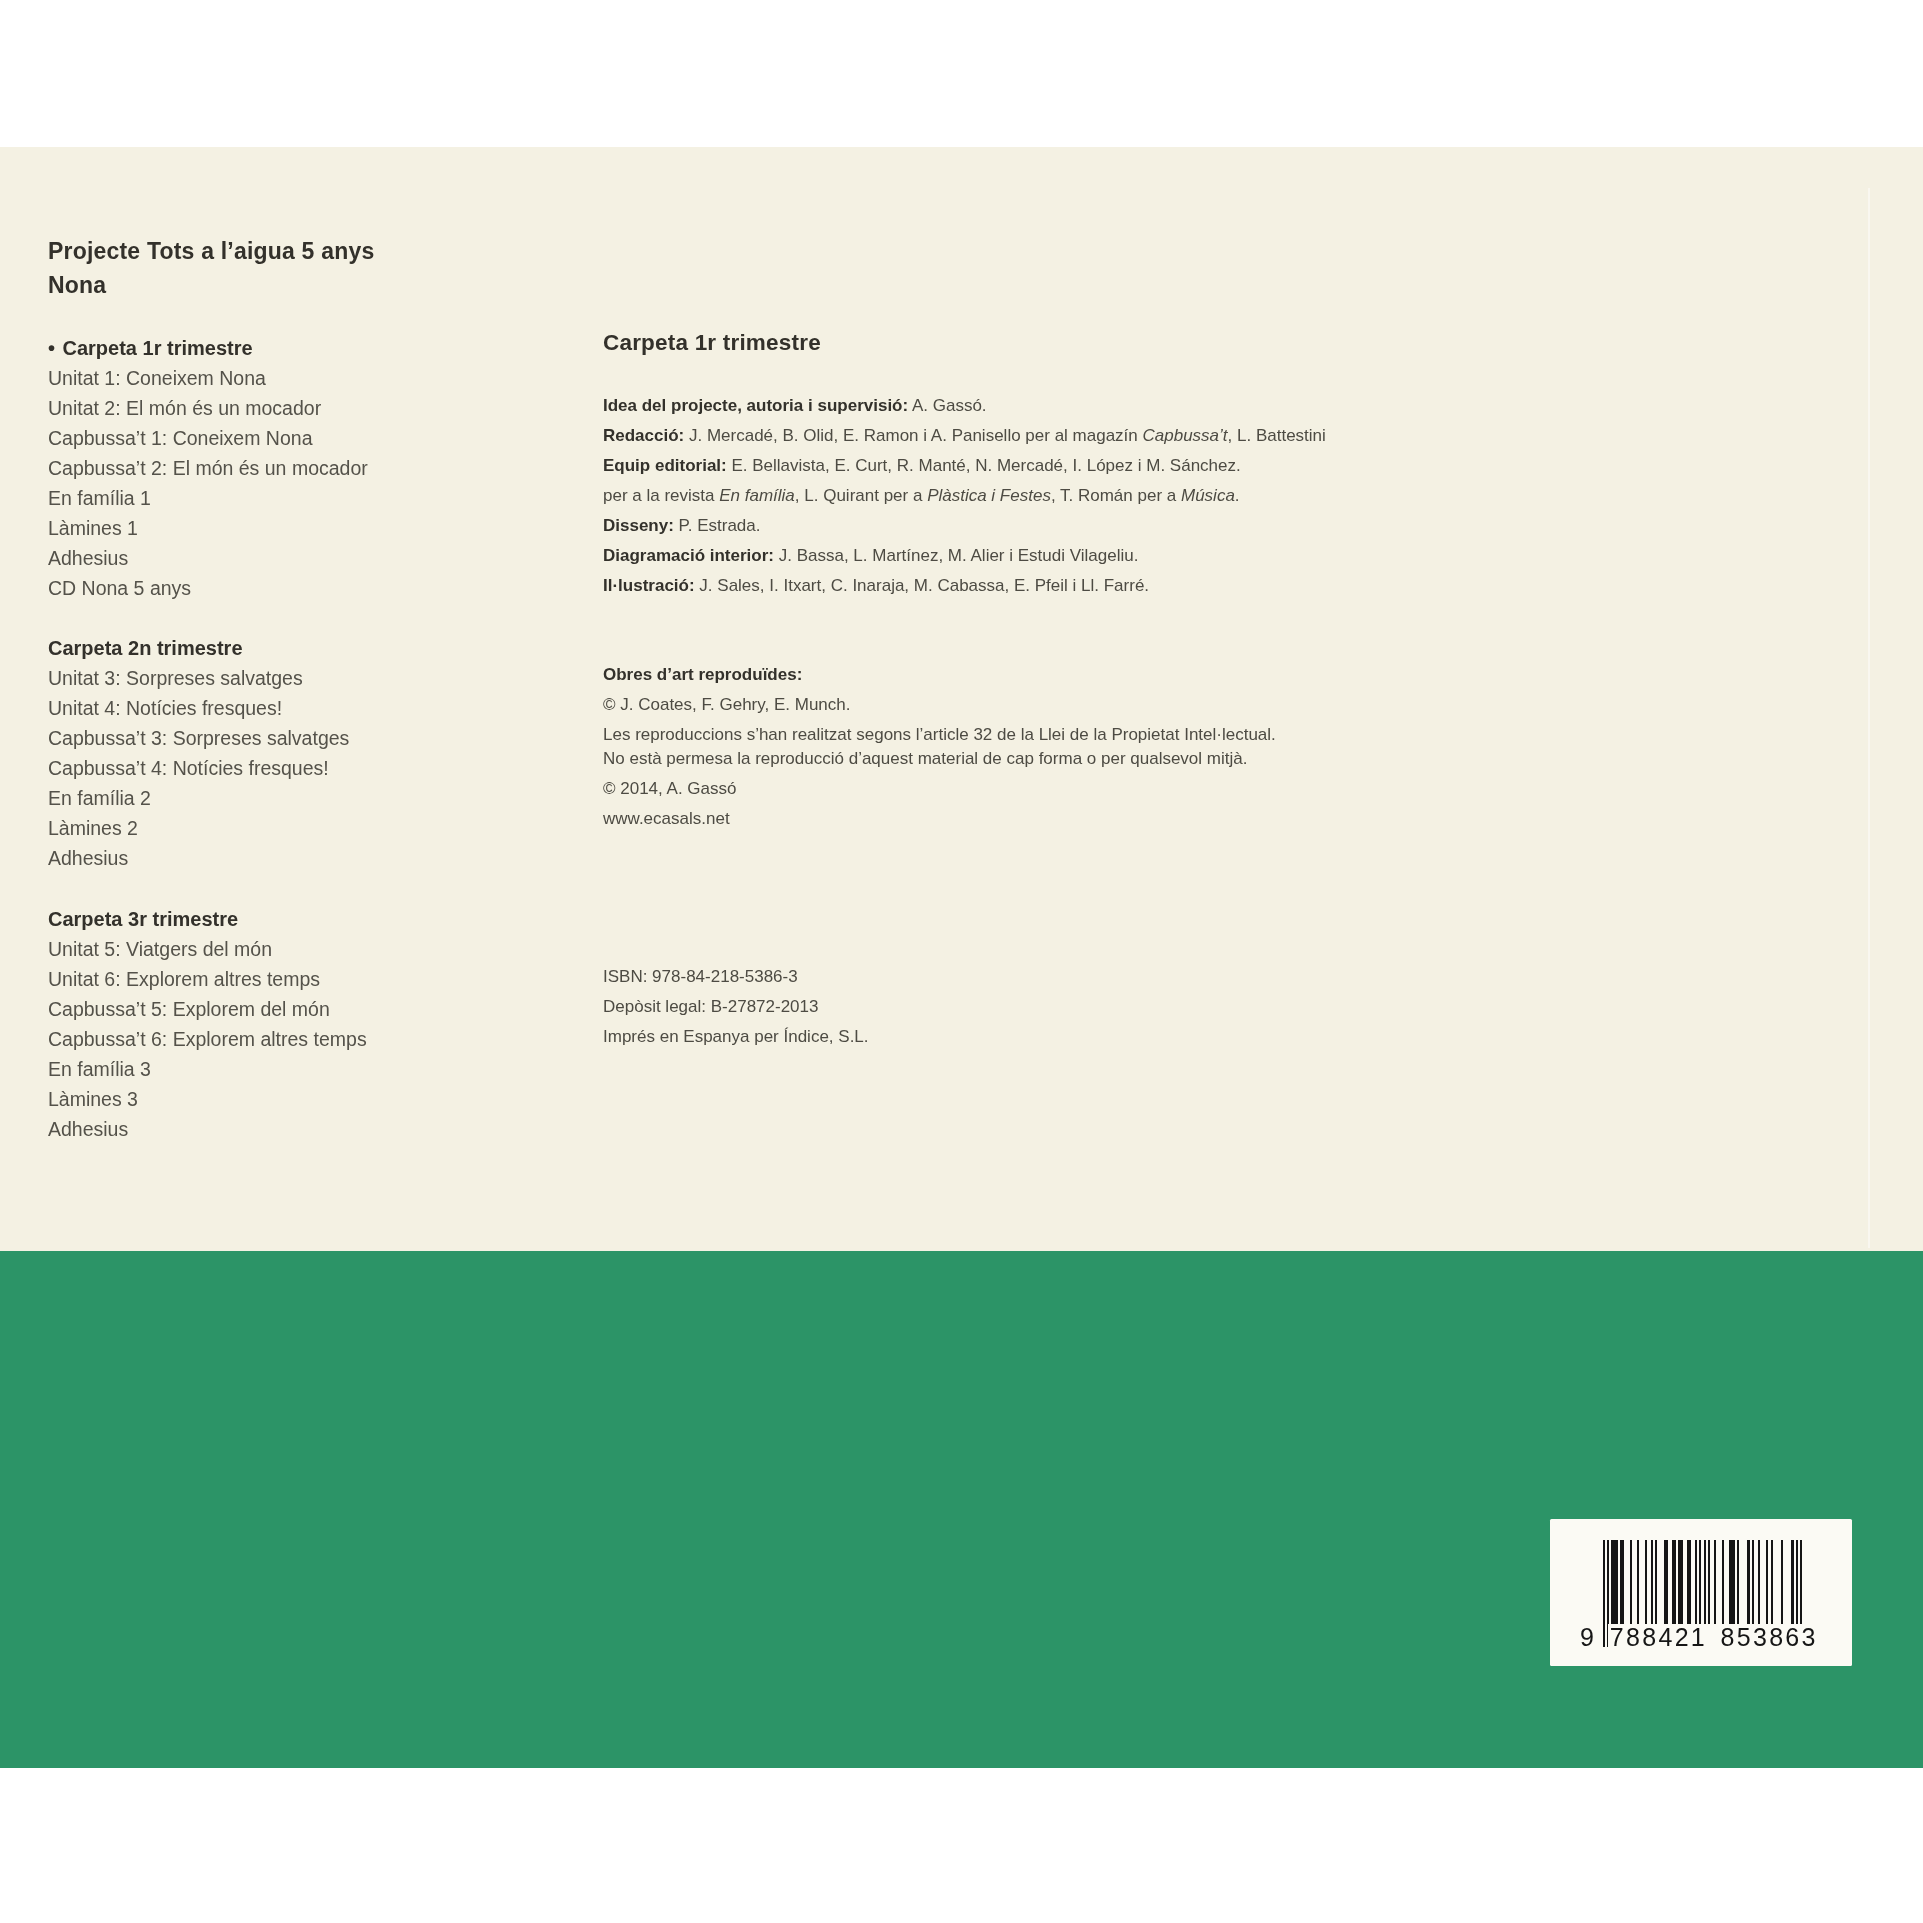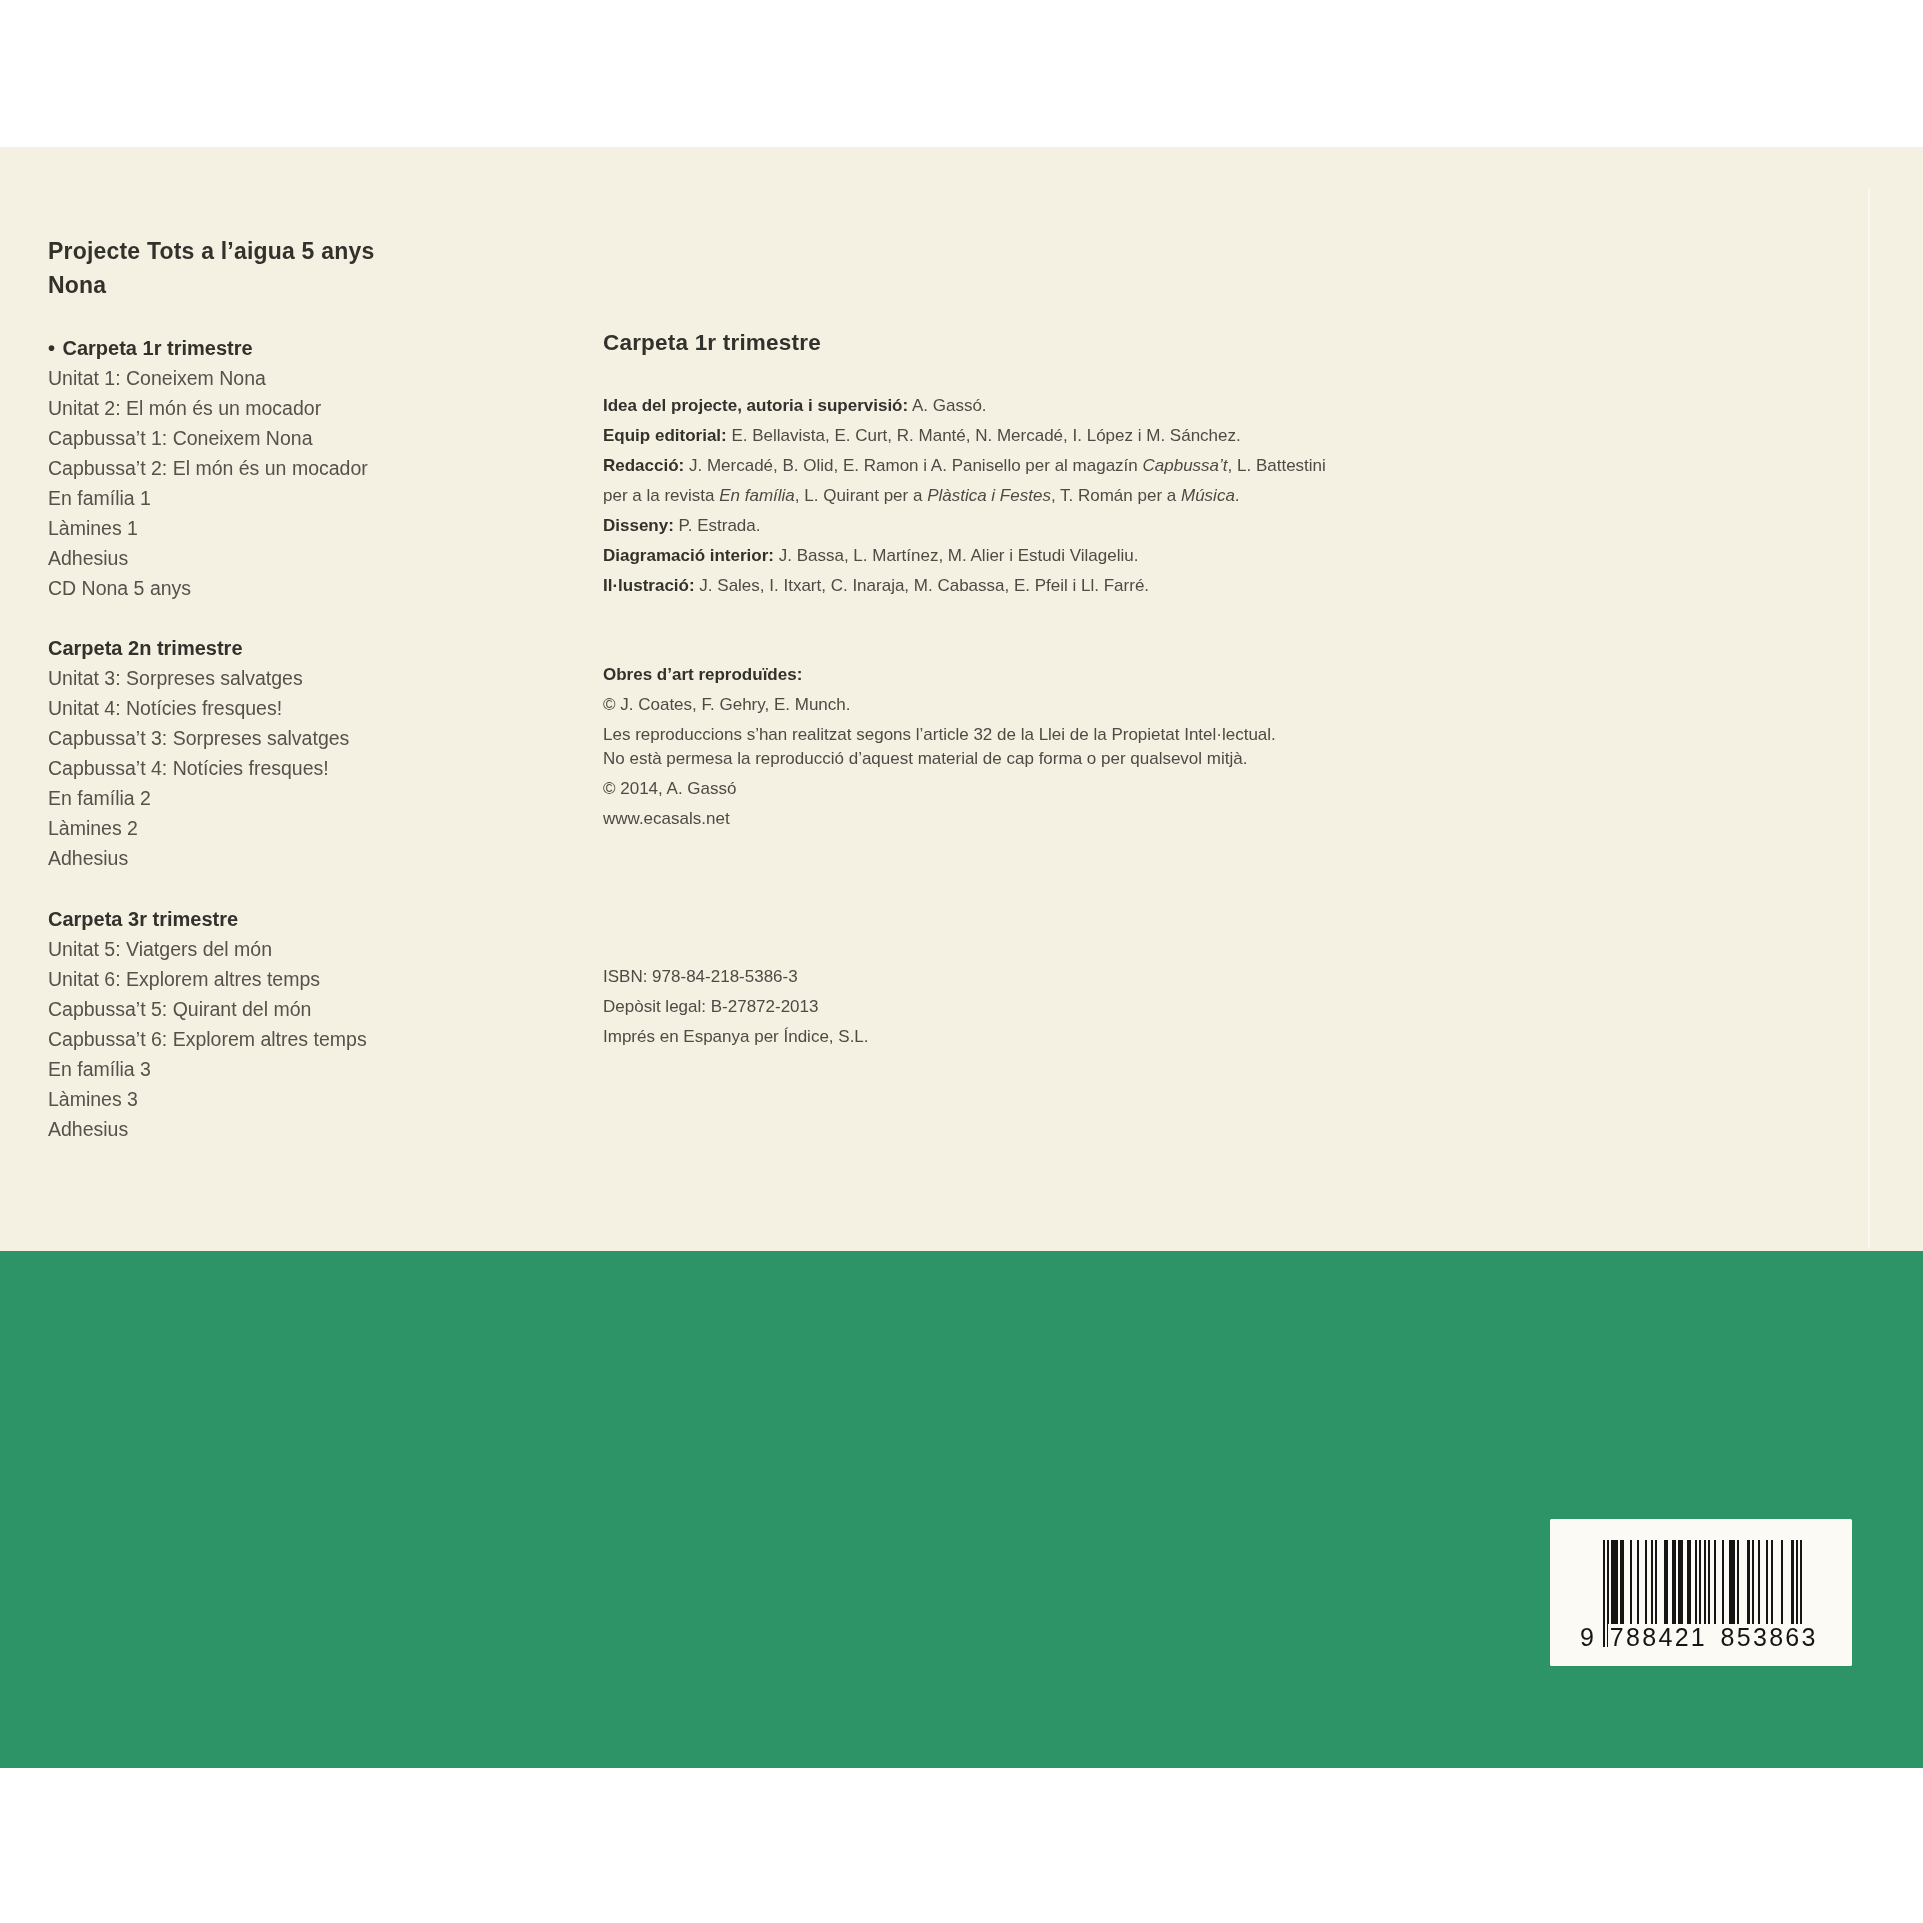--- a/index.html
+++ b/index.html
@@ -110,33 +110,33 @@
     <div>Capbussa’t 4: Notícies fresques!</div>
     <div>En família 2</div>
     <div>Làmines 2</div>
     <div>Adhesius</div>
   </div>
 
   <div class="toc-section" id="toc-3">
     <div class="heading">Carpeta 3r trimestre</div>
     <div>Unitat 5: Viatgers del món</div>
     <div>Unitat 6: Explorem altres temps</div>
-    <div>Capbussa’t 5: Quirant del món</div>
+    <div>Capbussa’t 5: Explorem del món</div>
     <div>Capbussa’t 6: Explorem altres temps</div>
     <div>En família 3</div>
     <div>Làmines 3</div>
     <div>Adhesius</div>
   </div>
 
   <div class="rc rc-heading">Carpeta 1r trimestre</div>
 
   <div class="rc rc-block" id="rc-credits">
     <div><span class="seg-b">Idea del projecte, autoria i supervisió:</span><span> A. Gassó.</span></div>
+    <div><span class="seg-b">Redacció:</span><span> J. Mercadé, B. Olid, E. Ramon i A. Panisello per al magazín </span><span class="seg-i">Capbussa’t</span><span>, L. Battestini</span></div>
     <div><span class="seg-b">Equip editorial:</span><span> E. Bellavista, E. Curt, R. Manté, N. Mercadé, I. López i M. Sánchez.</span></div>
-    <div><span class="seg-b">Redacció:</span><span> J. Mercadé, B. Olid, E. Ramon i A. Panisello per al magazín </span><span class="seg-i">Capbussa’t</span><span>, L. Battestini</span></div>
     <div><span>per a la revista </span><span class="seg-i">En família</span><span>, L. Quirant per a </span><span class="seg-i">Plàstica i Festes</span><span>, T. Román per a </span><span class="seg-i">Música</span><span>.</span></div>
     <div><span class="seg-b">Disseny:</span><span> P. Estrada.</span></div>
     <div><span class="seg-b">Diagramació interior:</span><span> J. Bassa, L. Martínez, M. Alier i Estudi Vilageliu.</span></div>
     <div><span class="seg-b">Il·lustració:</span><span> J. Sales, I. Itxart, C. Inaraja, M. Cabassa, E. Pfeil i Ll. Farré.</span></div>
   </div>
 
   <div class="rc rc-block" id="rc-artworks">
     <div class="heading-line">Obres d’art reproduïdes:</div>
     <div>© J. Coates, F. Gehry, E. Munch.</div>
     <div>Les reproduccions s’han realitzat segons l’article 32 de la Llei de la Propietat Intel·lectual.</div>

